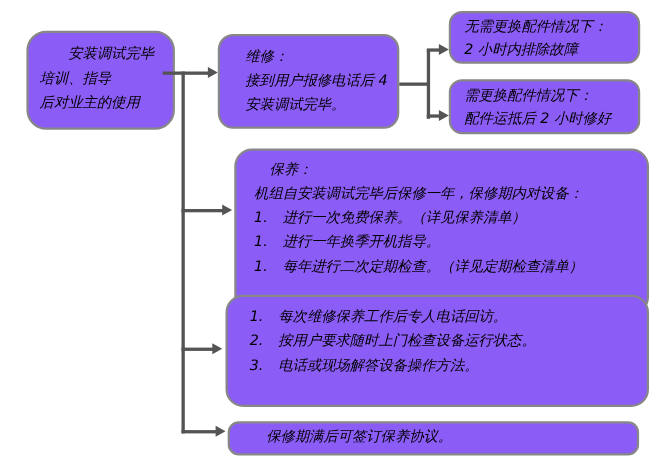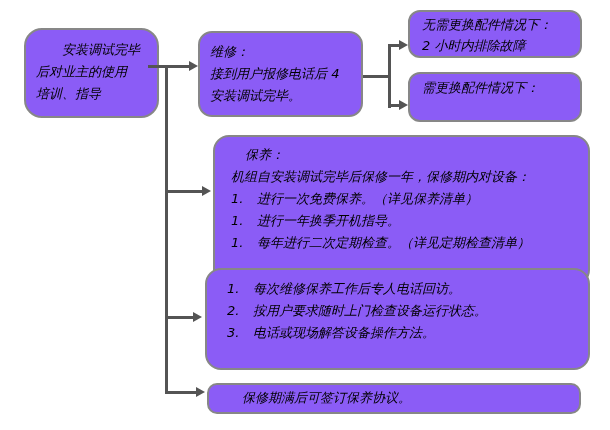--- a/index.html
+++ b/index.html
@@ -11,21 +11,21 @@
     font-size:13px; line-height:22px;
   }
   .node {
     position:absolute; background:#8b5cf6;
     border:2px solid #878787; border-radius:14px;
     color:#000;
     font-style:italic;
   }
   #box-training   { left:24px;  top:28px;  width:135px; height:90px;  border-radius:18px; padding:9px 8px 0 10px; }
   #box-training .ln1 { text-indent:26px; }
-  #box-repair     { left:198px; top:31px;  width:165px; height:86px;  border-radius:14px; padding:8px 6px 0 10px; }
+  #box-repair     { left:198px; top:31px;  width:165px; height:86px;  border-radius:14px; padding:8px 6px 0 23px; }
   #box-norepl     { left:408px; top:10px;  width:174px; height:48px;  border-radius:12px; padding:2px 6px 0 12px; line-height:21px; }
   #box-repl       { left:408px; top:72px;  width:174px; height:50px;  border-radius:12px; padding:3px 6px 0 12px; line-height:21px; }
   #box-maint      { left:213px; top:135px; width:377px; height:151px; border-radius:16px; padding:7px 8px 0 16px; }
   #box-maint .title { text-indent:14px; }
   #box-service    { left:205px; top:268px; width:385px; height:102px; border-radius:16px; padding:8px 8px 0 20px; }
   #box-agreement  { left:207px; top:383px; width:374px; height:31px;  border-radius:10px; padding:0 12px 0 33px; line-height:26px; }
   .li { display:flex; }
   .li .num { width:26px; flex:0 0 26px; }
   .li .txt { flex:1; }
 
@@ -55,37 +55,38 @@
   #ln-b5        { left:388px; top:104px; width:12px; }
   #ar-repl      { left:399px; top:100px; }
 </style>
 </head>
 <body>
 
 <div class="canvas">
 
   <div class="node" id="box-training">
     <div class="ln1">安装调试完毕</div>
+    <div>培训、指导</div>
     <div>后对业主的使用</div>
-    <div>培训、指导</div>
   </div>
 
   <div class="node" id="box-repair">
     <div class="title">维修：</div>
     <div>接到用户报修电话后 4</div>
     <div>安装调试完毕。</div>
   </div>
 
   <div class="node" id="box-norepl">
     <div>无需更换配件情况下：</div>
     <div>2 小时内排除故障</div>
   </div>
 
   <div class="node" id="box-repl">
     <div>需更换配件情况下：</div>
+    <div>配件运抵后 2 小时修好</div>
   </div>
 
   <div class="node" id="box-maint">
     <div class="title">保养：</div>
     <div>机组自安装调试完毕后保修一年，保修期内对设备：</div>
     <div class="li">
       <span class="num">1.</span>
       <span class="txt">进行一次免费保养。（详见保养清单）</span>
     </div>
     <div class="li">

